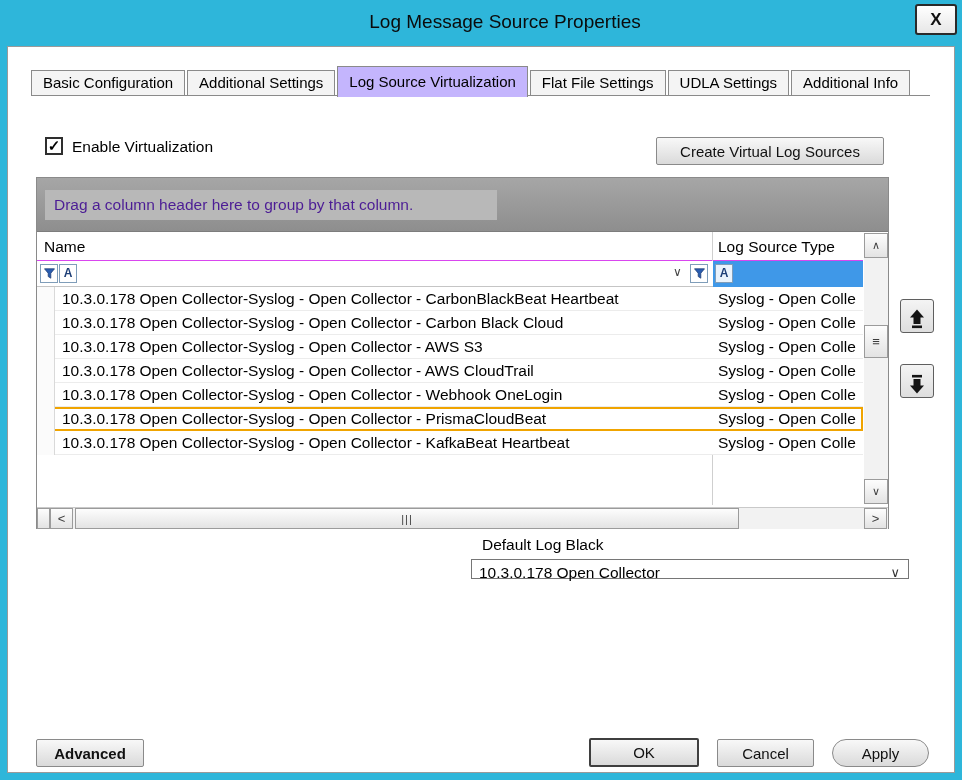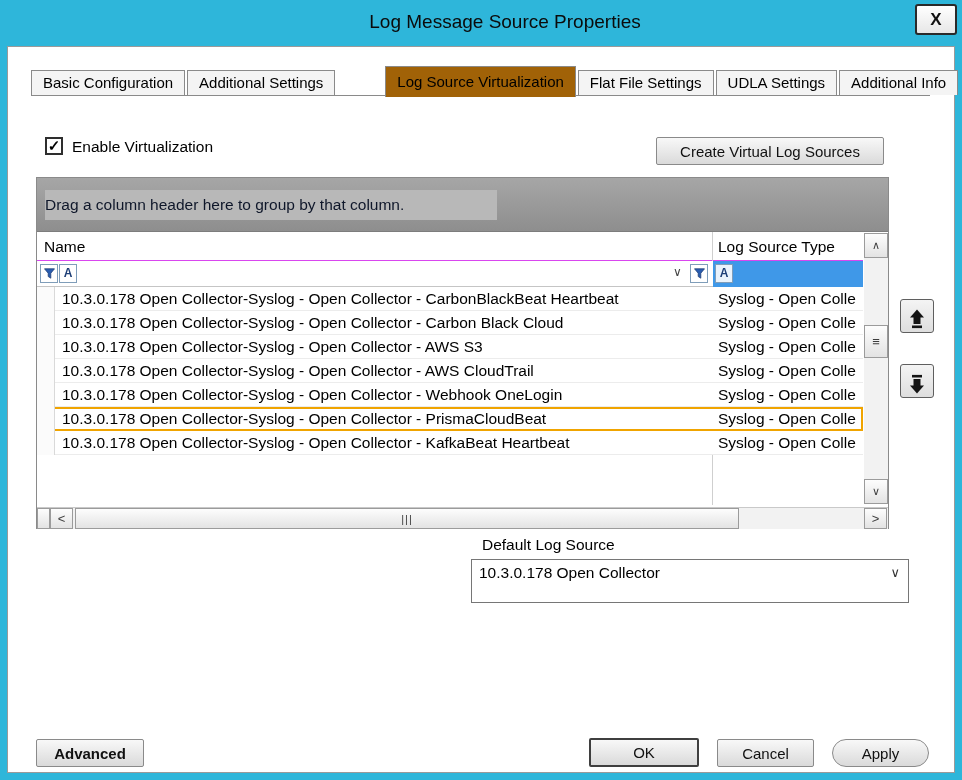--- a/index.html
+++ b/index.html
@@ -14,39 +14,39 @@
            background: linear-gradient(#ffffff, #e7e7e7); border: 2px solid #2a2a2a; border-radius: 3px;
            font-family: inherit; font-size: 17px; font-weight: bold; color: #111; line-height: 1; cursor: default; }
 
   .content { position: absolute; left: 7px; top: 46px; width: 948px; height: 727px; background: #fff; border: 1px solid #9a9a9a; }
 
   
   .tabline { position: absolute; left: 23px; right: 24px; top: 48px; border-top: 1px solid #8a8a8a; z-index: 1; }
   .tabs { position: absolute; left: 23px; top: 20px; height: 28px; display: flex; align-items: flex-end; z-index: 2; }
   .tab { height: 25px; line-height: 24px; padding: 0 11px; background: #f4f4f4; border: 1px solid #8a8a8a;
          border-bottom: none; margin-right: 2px; font-size: 15px; white-space: nowrap; }
-  .tab.active { height: 31px; line-height: 29px; margin-bottom: -2px; background: #a16207; position: relative; z-index: 3; margin-left: 48px; }
+  .tab.active { height: 31px; line-height: 29px; margin-bottom: -2px; background: #c4b5fd; position: relative; z-index: 3; }
 
   
   .chk { position: absolute; left: 37px; top: 90px; width: 18px; height: 18px; background: #fff;
          border: 2px solid #2e2e2e; text-align: center; }
   .chk .mark { display: none; font-size: 15px; font-weight: bold; line-height: 14px; }
   .chk.checked .mark { display: block; }
   .chk-label { position: absolute; left: 64px; top: 91px; font-size: 15.5px; }
 
   .btn { background: linear-gradient(#f8f8f8, #dadada); border: 1px solid #8a8a8a; border-radius: 2px;
          font-family: inherit; font-size: 15px; color: #111; cursor: default; }
   .create-btn { position: absolute; left: 648px; top: 90px; width: 228px; height: 28px; }
 
   
   .grid { position: absolute; left: 28px; top: 130px; width: 853px; height: 352px; border: 1px solid #8a8a8a; background: #fff; }
   .groupband { position: absolute; left: 0; top: 0; right: 0; height: 54px;
                background: linear-gradient(#a6a6a6, #8e8e8e); border-bottom: 1px solid #7d7d7d; }
   .grouphint { position: absolute; left: 8px; top: 12px; width: 452px; height: 30px; line-height: 30px;
-               background: #b8b8b8; color: #0f172a; font-size: 15.5px; }
+               background: #b8b8b8; color: #4c1d95; font-size: 15.5px; padding-left: 9px; }
 
   .gheader { position: absolute; left: 0; top: 54px; width: 826px; height: 29px; border-bottom: 1px solid #d946ef; background: #fff; }
   .gheader .hname { position: absolute; left: 7px; line-height: 29px; font-size: 15.5px; }
   .gheader .htype { position: absolute; left: 681px; line-height: 29px; font-size: 15.5px; white-space: nowrap; }
   .colline { position: absolute; left: 675px; top: 54px; bottom: 23px; border-left: 1px solid #cfcfcf; }
 
   .frow { position: absolute; left: 0; top: 83px; width: 826px; height: 26px; border-bottom: 1px solid #c5c5c5; background: #fff; }
   .fbox { position: absolute; top: 3px; width: 18px; height: 19px; border: 1px solid #7f9db9; background: #fff; text-align: center; }
   .fbox svg { display: block; margin: 3px auto 0; }
   .fa { font-size: 12px; font-weight: bold; color: #1f3f77; line-height: 16px; }
@@ -79,21 +79,21 @@
 
   
   .move { position: absolute; width: 34px; height: 34px; background: linear-gradient(#f4f4f4, #dedede);
           border: 1px solid #5f5f5f; border-radius: 3px; }
   .move svg { display: block; margin: 5px auto 0; }
   .move-up { left: 892px; top: 252px; }
   .move-down { left: 892px; top: 317px; }
 
   
   .dls-label { position: absolute; left: 474px; top: 489px; font-size: 15.5px; }
-  .combo { position: absolute; left: 463px; top: 512px; width: 438px; height: 44px; border: 1px solid #767676; background: #fff; }
+  .combo { position: absolute; left: 463px; top: 512px; width: 438px; height: 20px; border: 1px solid #767676; background: #fff; }
   .combo .val { position: absolute; left: 7px; line-height: 26px; font-size: 15.5px; white-space: nowrap; }
   .combo .arr { position: absolute; right: 8px; line-height: 26px; font-size: 13px; color: #333; }
 
   
   .adv    { position: absolute; left: 28px;  top: 692px; width: 108px; height: 28px; font-weight: bold; }
   .ok     { position: absolute; left: 581px; top: 691px; width: 110px; height: 29px; border: 2px solid #3f3f3f; }
   .cancel { position: absolute; left: 709px; top: 692px; width: 97px;  height: 28px; }
   .apply  { position: absolute; left: 824px; top: 692px; width: 97px;  height: 28px; border-radius: 14px; }
 </style>
 </head>
@@ -210,21 +210,21 @@
           <rect x="6" y="17.5" width="10" height="2.6" fill="#141414"></rect>
         </svg>
     </button>
     <button class="move move-down">
       <svg width="22" height="22" viewBox="0 0 22 22">
           <path d="M11 20.5 L4 12.5 H7.5 V6 H14.5 V12.5 H18 Z" fill="#141414"></path>
           <rect x="6" y="1.9" width="10" height="2.6" fill="#141414"></rect>
         </svg>
     </button>
 
-    <div class="dls-label">Default Log Source</div>
+    <div class="dls-label">Default Log Black</div>
     <div class="combo">
       <div class="val">10.3.0.178 Open Collector</div>
       <div class="arr">∨</div>
     </div>
 
     <button class="btn adv">Advanced</button>
     <button class="btn ok">OK</button>
     <button class="btn cancel">Cancel</button>
     <button class="btn apply">Apply</button>
   </div>

